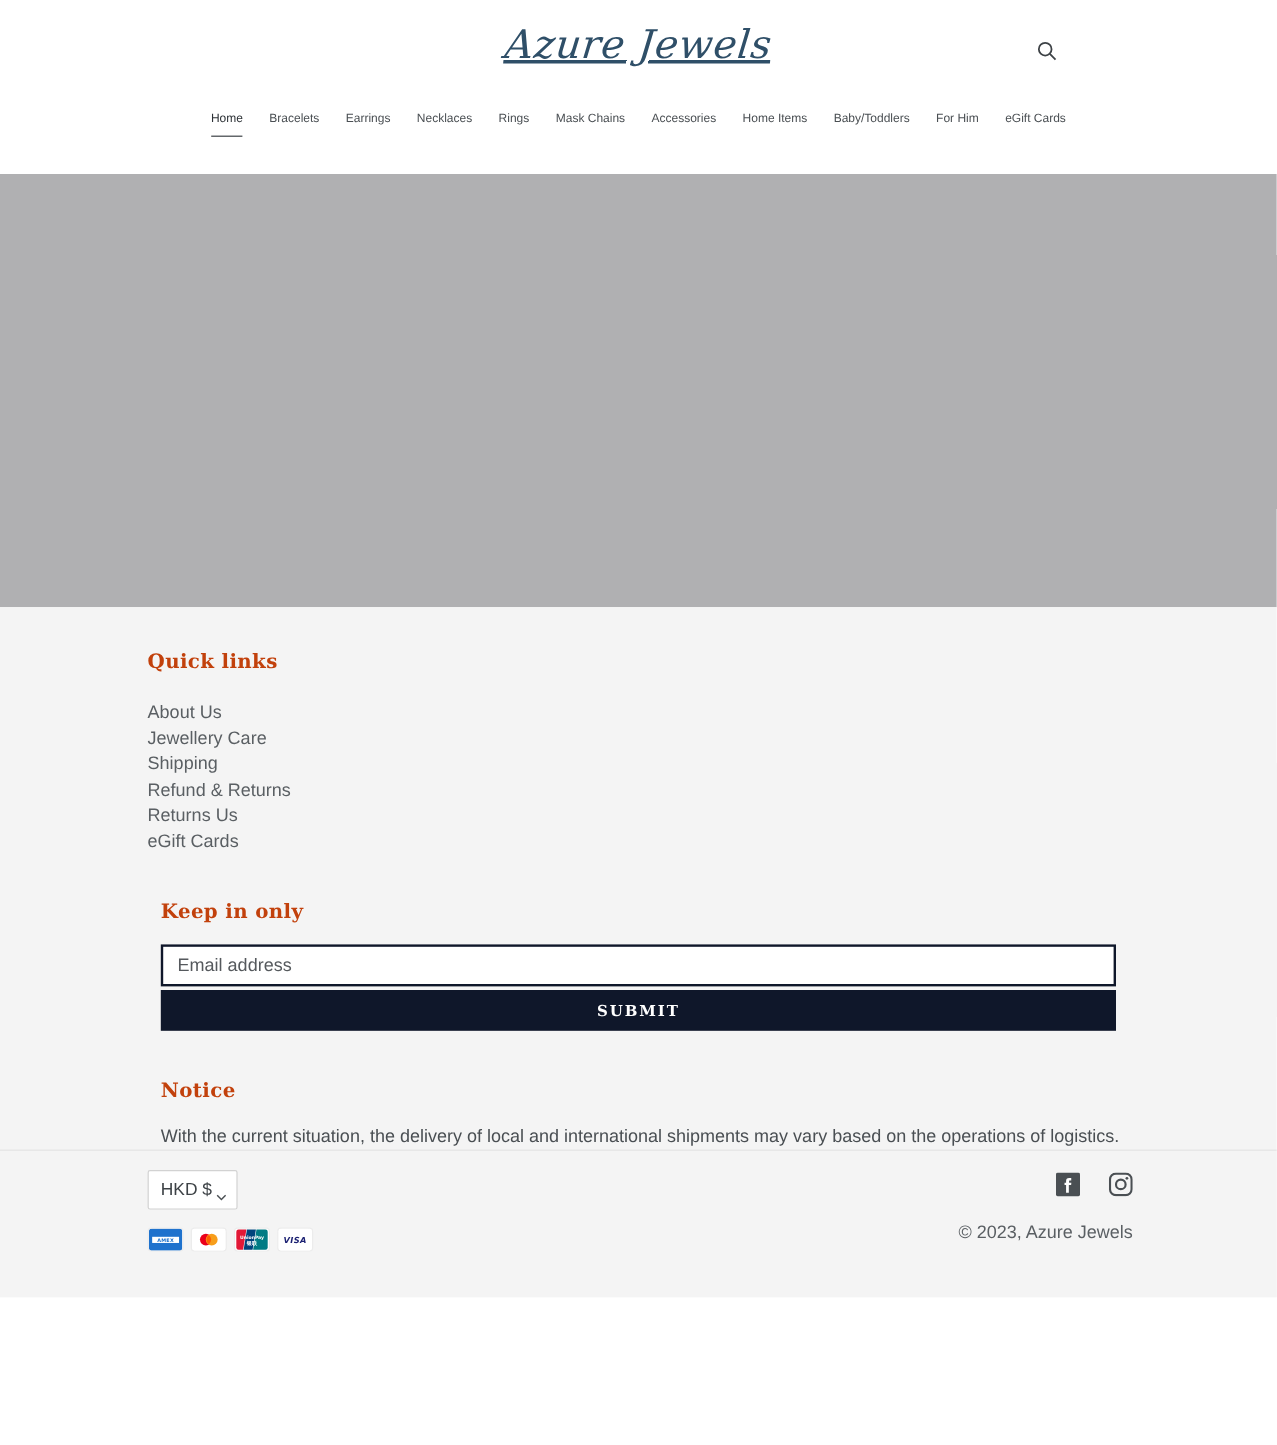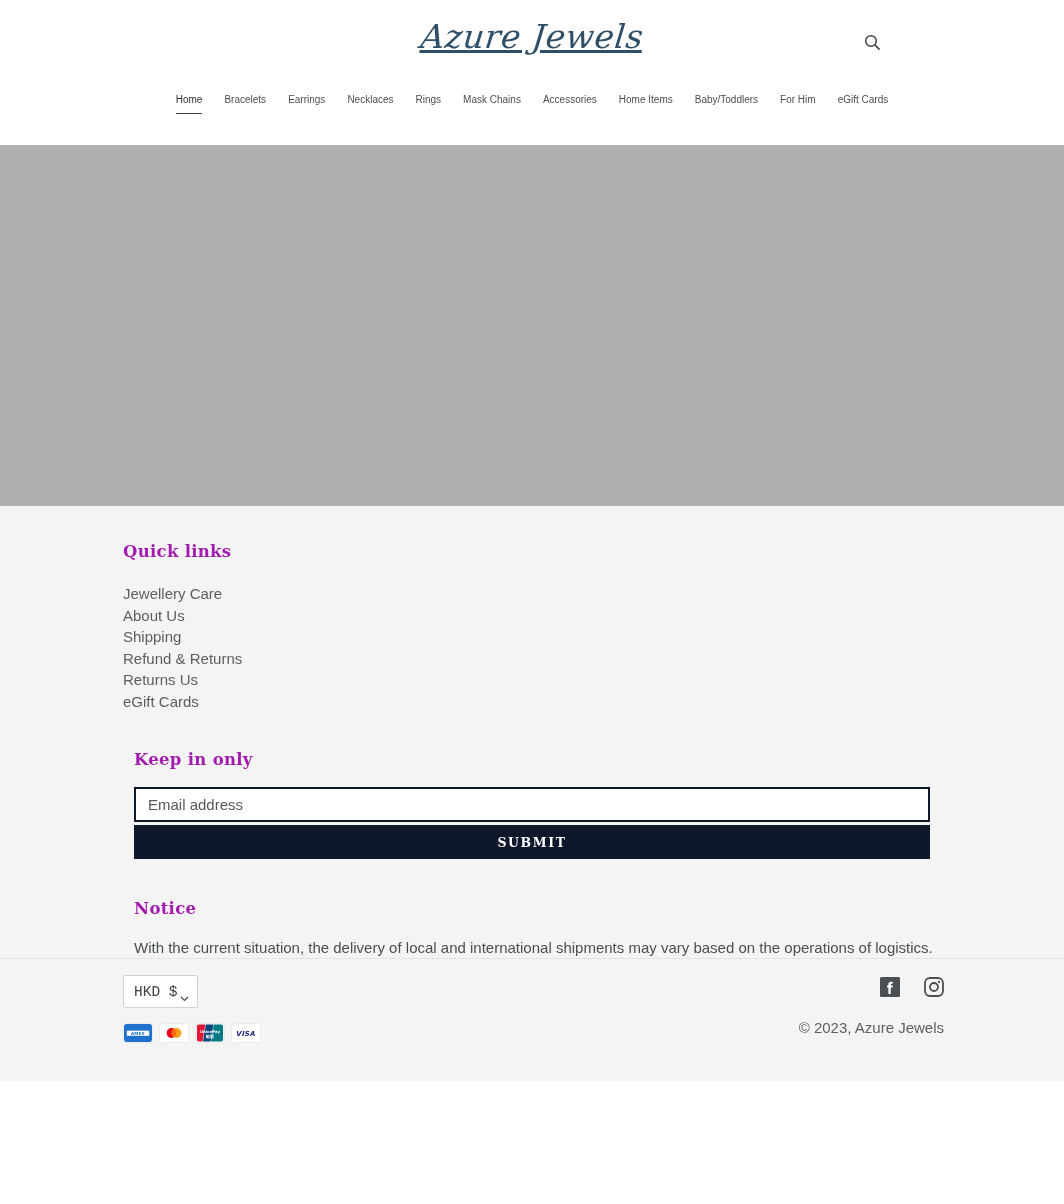--- a/index.html
+++ b/index.html
@@ -84,21 +84,21 @@
   .footer-inner {
     padding: 36px 0 0 0;
   }
   .quick-links {
     padding-left: 123px;
   }
   .footer-heading {
     font-family: "DejaVu Serif", serif;
     font-weight: bold;
     font-size: 16.5px;
-    color: #a21caf;
+    color: #c2410c;
     letter-spacing: 0.3px;
     margin: 0 0 22px 0;
   }
   .footer-list { list-style: none; margin: 0; padding: 0; }
   .footer-list li { margin-bottom: 0px; }
   .footer-list a {
     display: inline-block;
     font-size: 15px;
     line-height: 21.5px;
     color: #5a5f63;
@@ -162,21 +162,21 @@
     bottom: 0;
     height: 123px;
     border-top: 1px solid #e4e4e4;
     background: #f4f4f4;
   }
   .fb-left { position: absolute; left: 123px; top: 16px; }
   .currency-select {
     width: 75px;
     height: 33px;
     padding: 2px 6px 2px 10px;
-    font-family: Liberation Mono, monospace;
+    font-family: Liberation Sans, sans-serif;
     font-size: 14.5px;
     color: #3d4246;
     background: #ffffff;
     border: 1px solid #d2d2d2;
     border-radius: 2px;
     appearance: none;
     -webkit-appearance: none;
   }
   .select-wrap { position: relative; display: inline-block; }
   .select-chevron {
@@ -234,22 +234,22 @@
 </header>
 
 <section class="hero"></section>
 
 <footer class="site-footer">
   <div class="footer-inner">
 
     <div class="quick-links">
       <h2 class="footer-heading">Quick links</h2>
       <ul class="footer-list">
+        <li><a href="#">About Us</a></li>
         <li><a href="#">Jewellery Care</a></li>
-        <li><a href="#">About Us</a></li>
         <li><a href="#">Shipping</a></li>
         <li><a href="#">Refund &amp; Returns</a></li>
         <li><a href="#">Returns Us</a></li>
         <li><a href="#">eGift Cards</a></li>
       </ul>
     </div>
 
     <div class="newsletter">
       <h2 class="footer-heading">Keep in only</h2>
       <input class="email-input" type="email" placeholder="Email address" style="">

